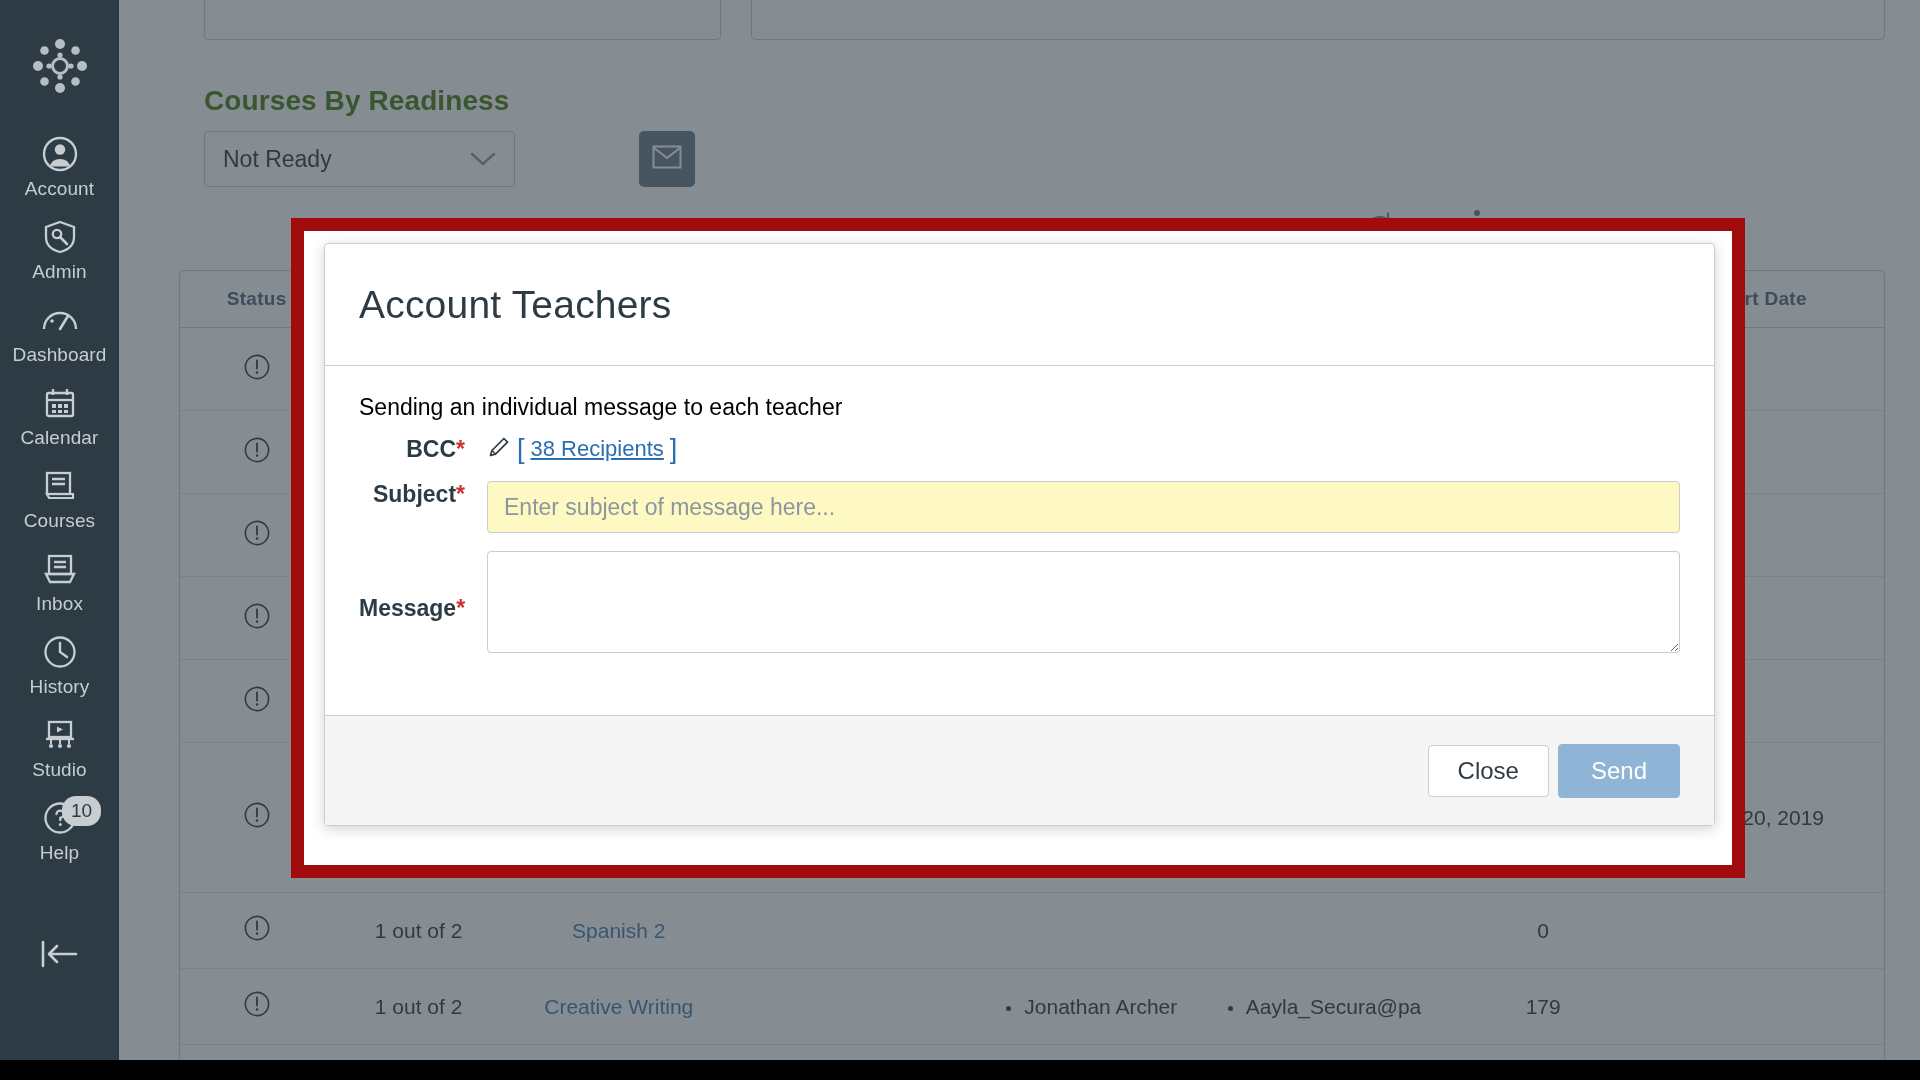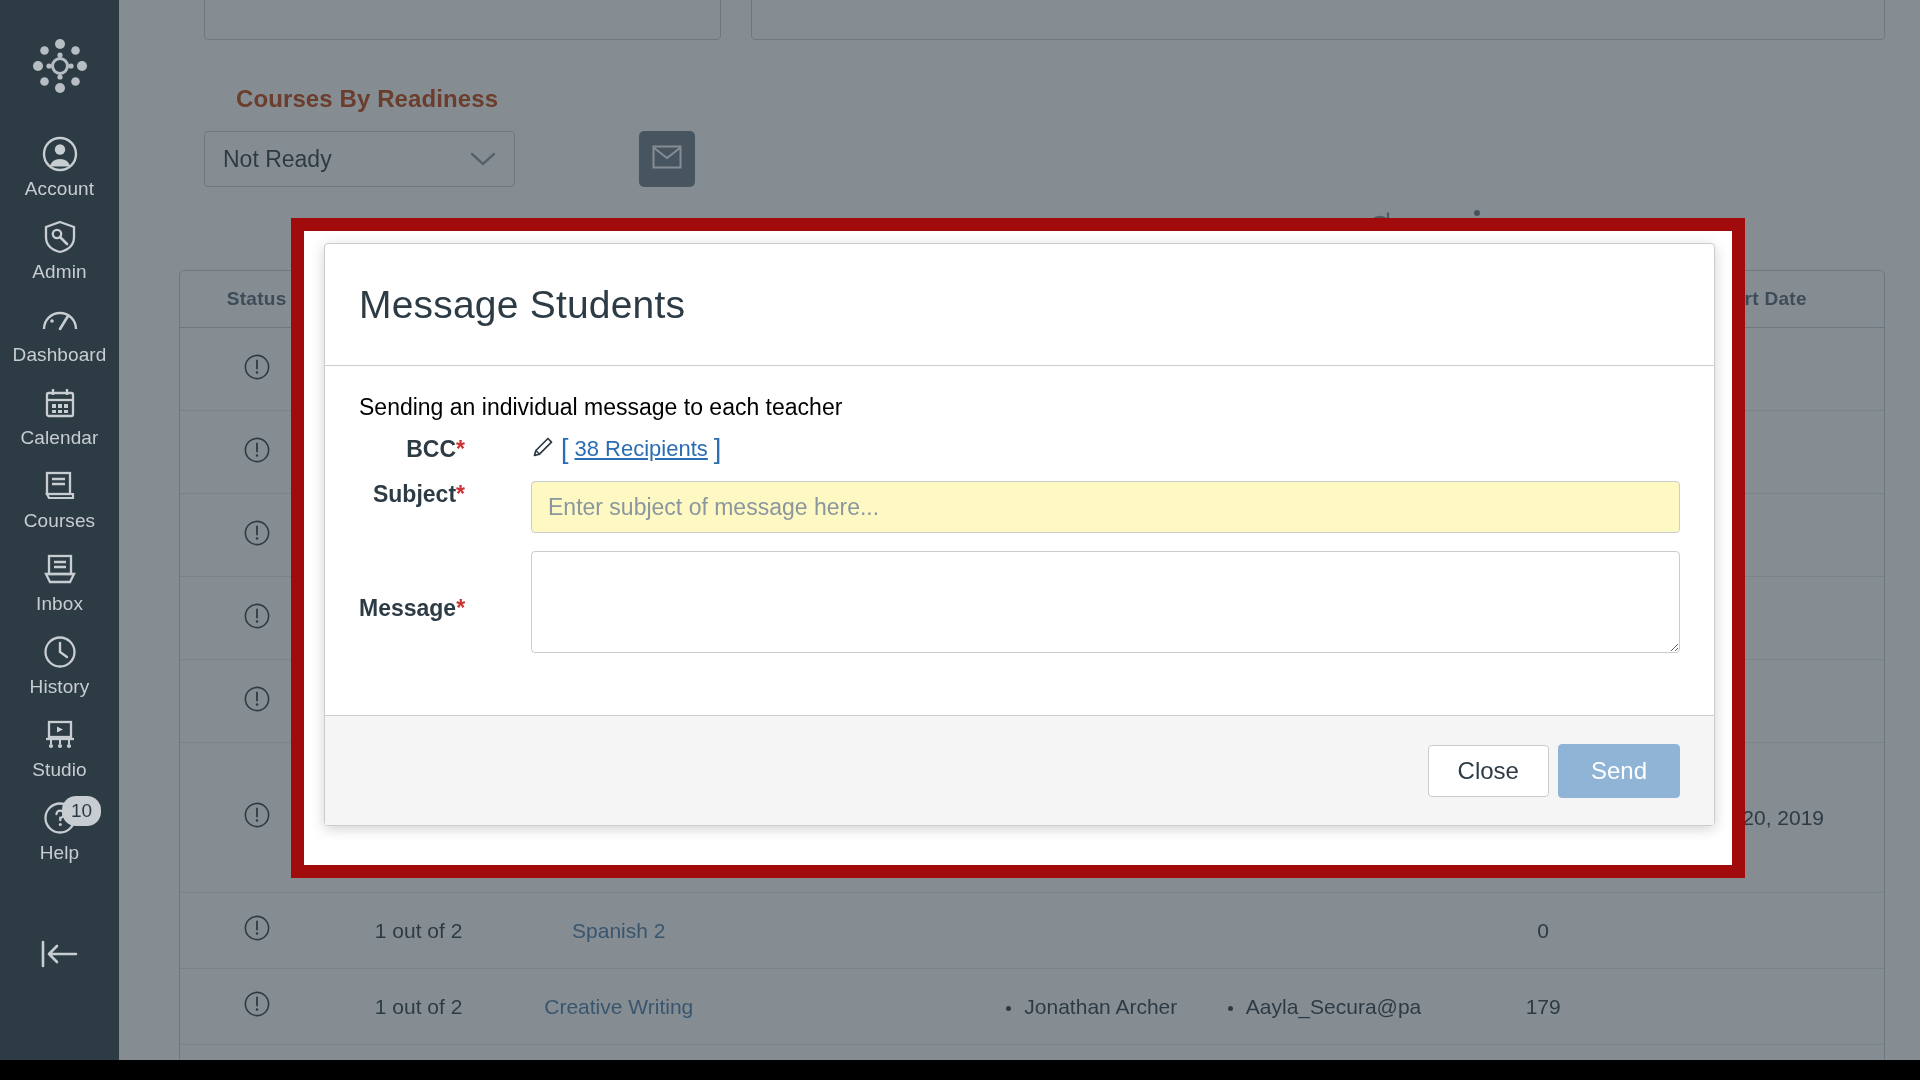--- a/index.html
+++ b/index.html
@@ -45,21 +45,21 @@
     background: #ffffff; overflow: hidden;
   }
   #page-inner { position: absolute; inset: 0; }
 
   .topcard-row { position:absolute; left:85px; top:-40px; right:35px; height:80px; display:flex; gap:30px; }
   .topcard { flex: 1 1 0; border:1px solid #C7CDD1; border-radius:4px; background:#fff; }
   .topcard.wide { flex: 2.2 1 0; }
 
   .sect-title {
     position:absolute; left:85px; top:85px;
-    font-size: 24px; color:#c2410c; font-weight: 700; letter-spacing:.1px;margin-left:32px;
+    font-size: 28px; color:#4d7c0f; font-weight: 700; letter-spacing:.1px;
   }
   #readiness-select {
     position:absolute; left:85px; top:131px; width:311px; height:56px;
     border:1px solid #C7CDD1; border-radius:4px; background:#fff;
     display:flex; align-items:center; padding:0 18px; color:#2D3B45; font-size:23px;
   }
   #readiness-select .chev { margin-left:auto; }
   #mail-btn {
     position:absolute; left:520px; top:131px; width:56px; height:56px;
     background:#6B7A87; border-radius:5px; display:flex; align-items:center; justify-content:center;
@@ -123,21 +123,21 @@
     display:flex; flex-direction:column;
   }
   #modal-header {
     height:122px; border-bottom:1px solid #C7CDD1;
     display:flex; align-items:center; padding: 0 34px;
   }
   #modal-title { font-size:39px; color:#2D3B45; font-weight:400; letter-spacing:.2px; }
   #modal-body { flex:1 1 auto; padding: 28px 34px 0 34px; }
   #intro { font-size:23px; color:#000000; margin-bottom: 14px; }
 
-  .form-row { display:flex; align-items:flex-start; margin-bottom: 18px; gap: 44px; }
+  .form-row { display:flex; align-items:flex-start; margin-bottom: 18px; }
   .form-label {
     width: 128px; text-align:right; padding-right: 22px;
     font-size:23px; font-weight:700; color:#2D3B45; flex: 0 0 auto;
   }
   .req { color:#CC3131; font-weight:700; }
   .form-field { flex:1 1 auto; }
 
   #bcc-row { margin-bottom: 18px; align-items:center; }
   #bcc-row .form-label { width: 128px; }
   #bcc-value { display:flex; align-items:center; gap:6px; }
@@ -506,21 +506,21 @@
 
   <div id="scrim"></div>
 
   <div id="highlight">
     <div id="highlight-fill"></div>
   </div>
 
   <div id="modal" role="dialog">
 
     <div id="modal-header">
-      <h1 id="modal-title">Message Students</h1>
+      <h1 id="modal-title">Account Teachers</h1>
     </div>
 
     <div id="modal-body">
 
       <p id="intro">Sending an individual message to each teacher</p>
 
       <div class="form-row" id="bcc-row">
         <div class="form-label"><span>BCC</span><span class="req">*</span></div>
         <div class="form-field">
           <div id="bcc-value">

